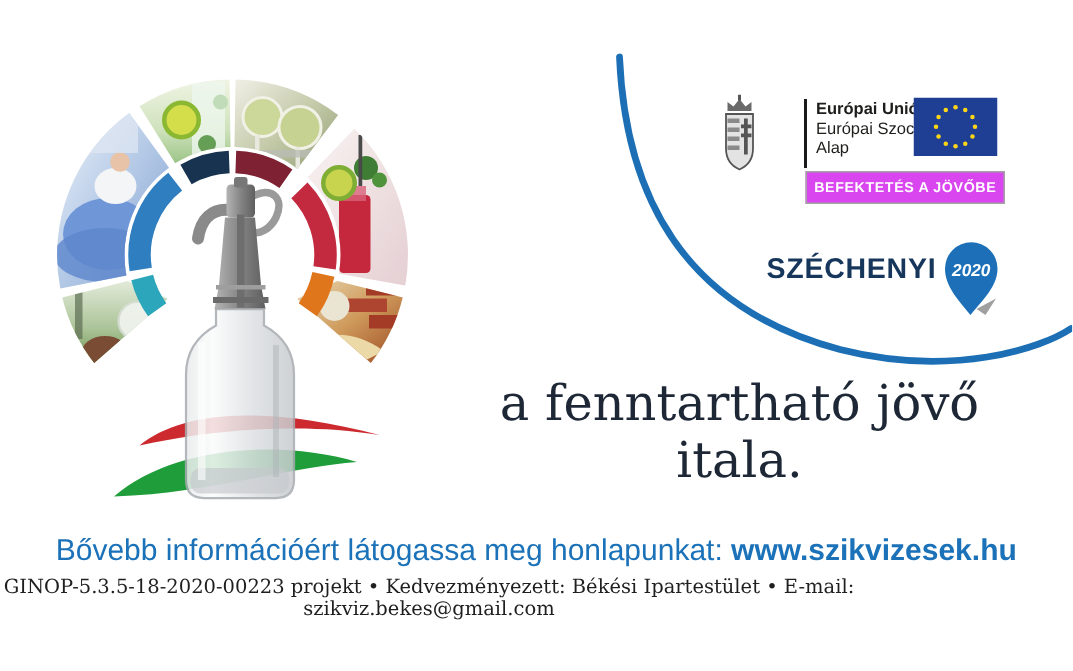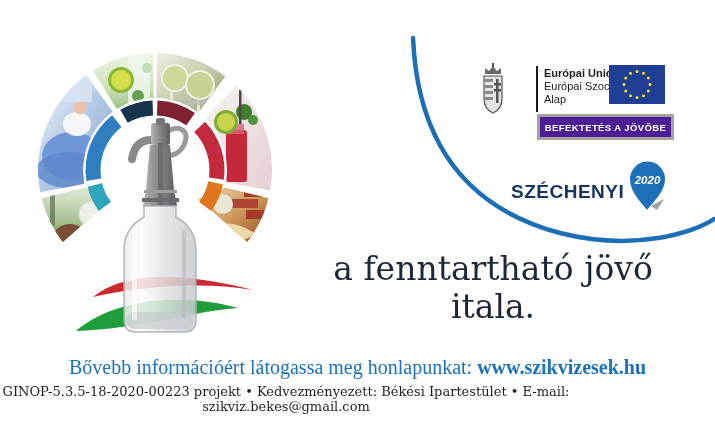--- a/index.html
+++ b/index.html
@@ -6,29 +6,29 @@
   .stage{position:relative;width:715px;height:447px;background:#fff;overflow:hidden;
          font-family:"Liberation Sans",sans-serif;}
   .abs{position:absolute;}
 
   
   .gov-name{font-family:"DejaVu Serif",serif;font-size:9px;line-height:11px;letter-spacing:.6px;
             color:#3c3c3c;text-align:center;width:90px;}
   .eu-divider{width:2px;height:46px;background:#1a1a1a;}
   .eu-text{font-size:11px;line-height:13px;color:#1d1d1b;}
   .eu-text .b{font-weight:bold;}
-  .invest-banner{width:131px;height:20px;background:#4c1d95;border:3px solid #a3a3a3;
+  .invest-banner{width:131px;height:20px;background:#d946ef;border:1px solid #a3a3a3;
                  color:#fff;font-size:9.5px;font-weight:bold;letter-spacing:.4px;
                  display:flex;align-items:center;justify-content:center;}
   .szechenyi{font-size:19px;font-weight:800;letter-spacing:.5px;color:#16365c;}
 
   
   .headline{width:406px;text-align:center;font-family:"DejaVu Serif",serif;
             color:#1d2736;font-size:33px;line-height:38px;}
-  .foot1{width:715px;text-align:center;font-family:Liberation Serif, serif;
+  .foot1{width:715px;text-align:center;font-family:Liberation Sans, sans-serif;
          font-size:20px;color:#1b72b8;}
   .foot1 .url{font-weight:bold;}
   .foot2{width:572px;text-align:center;font-family:"DejaVu Serif",serif;
          font-size:13px;color:#1f1f1f;}
 </style>
 </head>
 <body>
 
 <div class="stage">
 
@@ -220,21 +220,21 @@
         <circle cx="21.5" cy="30.75" r="1.5"></circle>
         <circle cx="16.7" cy="26" r="1.5"></circle>
       <circle cx="15" cy="19.5" r="1.5"></circle>
         <circle cx="16.7" cy="13" r="1.5"></circle>
         <circle cx="21.5" cy="8.25" r="1.5"></circle>
     </g>
   </svg>
 
   <div class="abs invest-banner" style="left:537px;top:114px;">BEFEKTETÉS A JÖVŐBE</div>
 
-  <div class="abs szechenyi" style="left:511px;top:169px;margin-top:12px;">SZÉCHENYI</div>
+  <div class="abs szechenyi" style="left:511px;top:169px;">SZÉCHENYI</div>
   <svg class="abs" style="left:626px;top:160px;" width="44" height="52" viewBox="0 0 44 52">
     <path d="M25,46 L38,39 L31,50 Z" fill="#a0a0a0"></path>
     <path d="M21,50 C13,40 4,31 4,19 A17.5 17.5 0 1 1 39,19 C39,31 29,40 21,50 Z" fill="#1d70b8"></path>
     <text x="21.5" y="24" text-anchor="middle" font-size="11.5" font-style="italic" font-weight="bold" fill="#ffffff" font-family="Liberation Sans, sans-serif">2020</text>
   </svg>
 
   <div class="abs headline" style="left:290px;top:250px;">
     <div>a fenntartható jövő itala.</div>
   </div>
 

